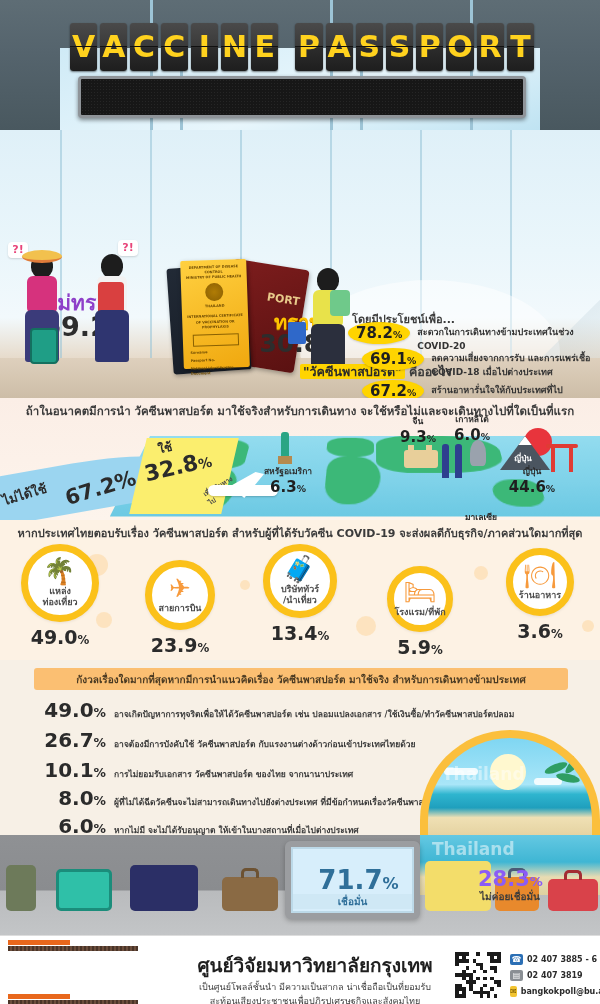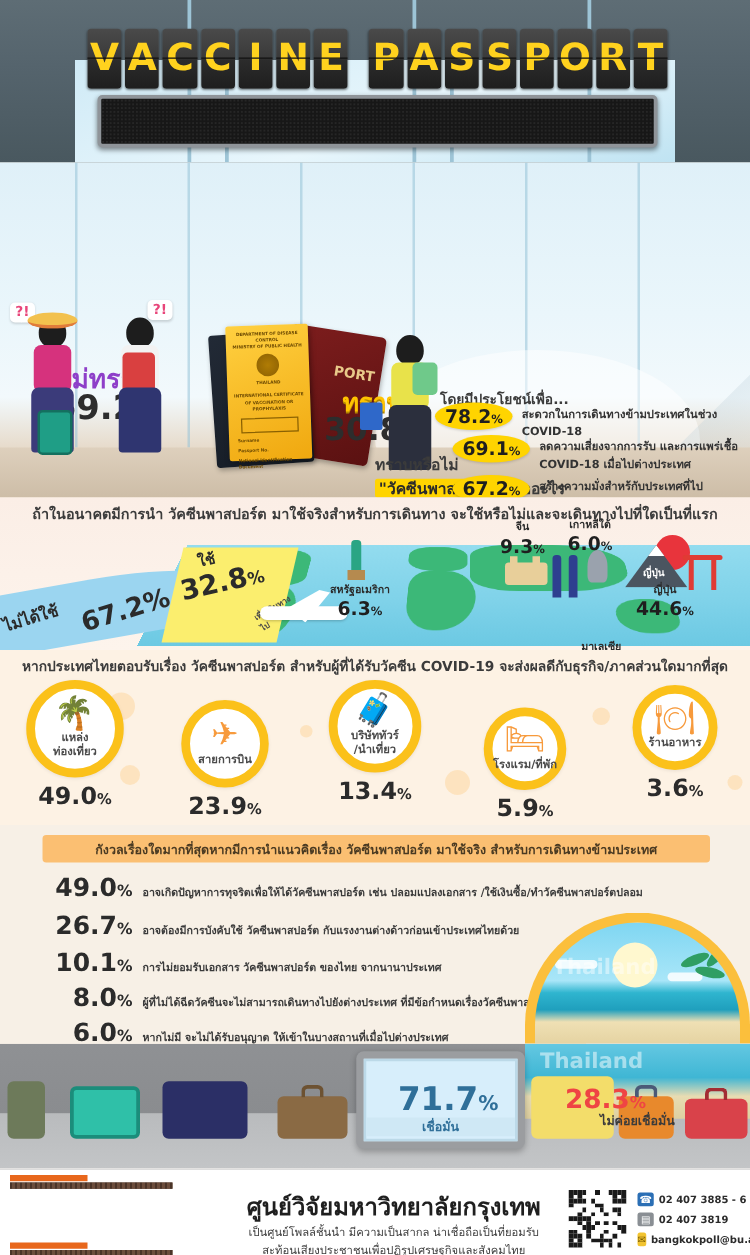--- a/index.html
+++ b/index.html
@@ -217,21 +217,21 @@
   .lug{position:absolute;bottom:24px;border-radius:5px;}
   .lug .hdl{position:absolute;left:50%;transform:translateX(-50%);top:-9px;width:18px;height:10px;
     border:3px solid #4b5a77;border-bottom:none;border-radius:5px 5px 0 0;}
   .tv{position:absolute;left:285px;top:6px;width:135px;height:78px;background:#9b9da0;
     border-radius:6px;padding:6px;box-shadow:0 2px 5px rgba(0,0,0,.25);}
   .tv-in{width:100%;height:100%;background:#d7eefb;border:2px solid #bcd9e8;
     display:flex;flex-direction:column;align-items:center;justify-content:center;position:relative;padding-left:12px;}
   .tv-in .big{color:#2f6f99;font-size:26px;font-weight:bold;}
   .tv-in .cap{position:absolute;bottom:2px;left:0;right:0;text-align:center;color:#2f6f99;font-size:10px;font-weight:bold;background:#cfe8f5;}
   .notconf{position:absolute;left:440px;top:54px;width:140px;text-align:center;color:#3b3b3b;font-size:10px;font-weight:bold;}
-  .notconf-v{position:absolute;left:452px;top:32px;color:#ef4444;font-size:21px;font-weight:bold;}
+  .notconf-v{position:absolute;left:478px;top:32px;color:#8b5cf6;font-size:21px;font-weight:bold;}
   .s5-cap{position:absolute;left:6px;bottom:2px;width:330px;}
   .s5-cap .l1{color:#2b2b2b;font-size:10px;font-weight:bold;line-height:1.45;}
 
   
   .footer{position:absolute;left:0;top:935px;width:600px;height:69px;background:#fff;
     border-top:1px solid #ddd;}
   .f-bars{position:absolute;left:8px;top:4px;width:130px;}
   .f-bar-o{height:5px;width:62px;background:#e8671c;}
   .f-bar-d{height:5px;width:130px;background:#4a3428;margin-top:1px;
     background-image:repeating-linear-gradient(90deg,#4a3428 0 2px,#6b4d3c 2px 4px);}
@@ -347,46 +347,45 @@
 
     <div class="tourist" style="left:300px;bottom:20px;">
       <div class="t-head"></div>
       <div class="t-body" style="background:#e8e24a"></div>
       <div class="t-bag" style="left:30px;top:30px;width:20px;height:26px;background:#6fc98a"></div>
       <div class="t-legs" style="background:#2b2f3d"></div>
       <div style="position:absolute;left:-12px;top:62px;width:18px;height:22px;background:#2f68c9;border-radius:2px"></div>
     </div>
 
     <div class="q-caption">
-      <div class="q-line">ทราบหรือไม่</div>
       <div class="q-line">
         <span class="q-hl">"วัคซีนพาสปอร์ต"</span><span> คืออะไร</span>
       </div>
 
     </div>
 
     <div class="benefit-head">โดยมีประโยชน์เพื่อ...</div>
     <div id="benefits-list">
         <div class="benefit" style="left: 348px; top: 192px;">
           <div class="b-pill"><span>78.2</span><span class="pct-sm">%</span></div>
           <div class="b-txt">
-            <div>สะดวกในการเดินทางข้ามประเทศในช่วง COVID-18</div>
+            <div>สะดวกในการเดินทางข้ามประเทศในช่วง COVID-20</div>
           </div>
         </div>
         <div class="benefit" style="left: 362px; top: 218px;">
           <div class="b-pill"><span>69.1</span><span class="pct-sm">%</span></div>
           <div class="b-txt">
             <div>ลดความเสี่ยงจากการรับ และการแพร่เชื้อ</div>
             <div>COVID-18 เมื่อไปต่างประเทศ</div>
           </div>
         </div>
         <div class="benefit" style="left: 362px; top: 250px;">
           <div class="b-pill"><span>67.2</span><span class="pct-sm">%</span></div>
           <div class="b-txt">
-            <div>สร้างความมั่งสำหร้กับประเทศที่ไป</div>
+            <div>สร้านอาหารั่นใจให้กับประเทศที่ไป</div>
           </div>
         </div>
       </div>
   </div>
 
   <div class="sec2">
     <div class="sec2-q">ถ้าในอนาคตมีการนำ วัคซีนพาสปอร์ต มาใช้จริงสำหรับการเดินทาง จะใช้หรือไม่และจะเดินทางไปที่ใดเป็นที่แรก</div>
 
     <div class="map">
       <div class="cont c-na"></div>

